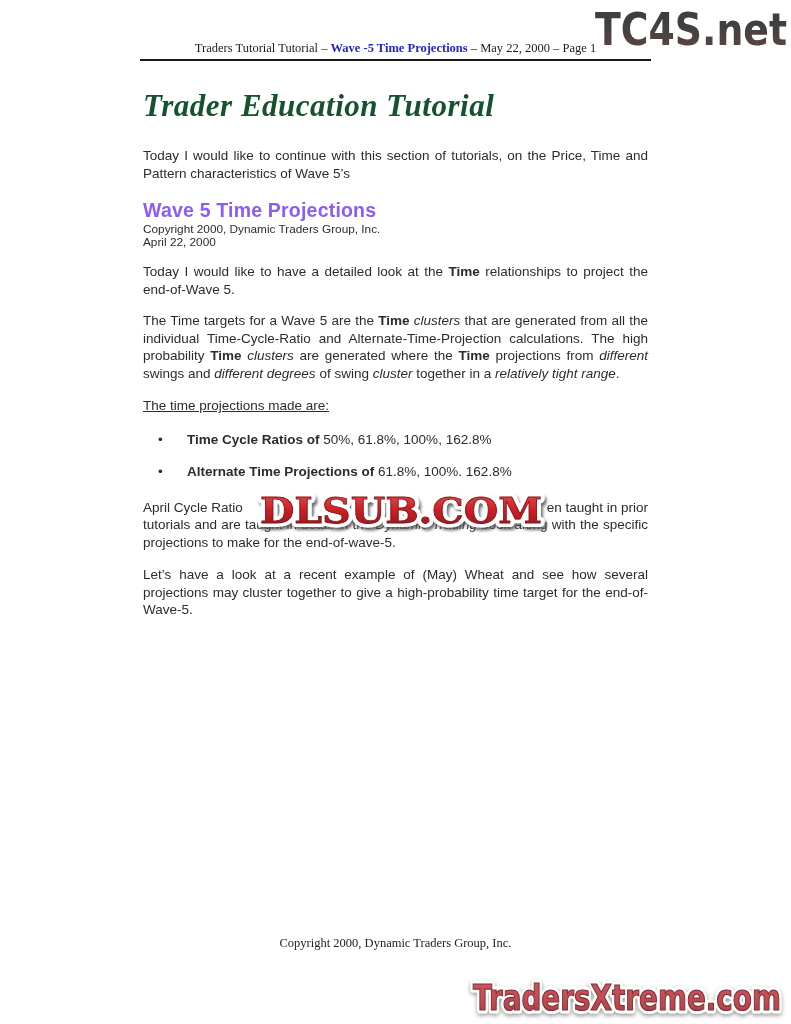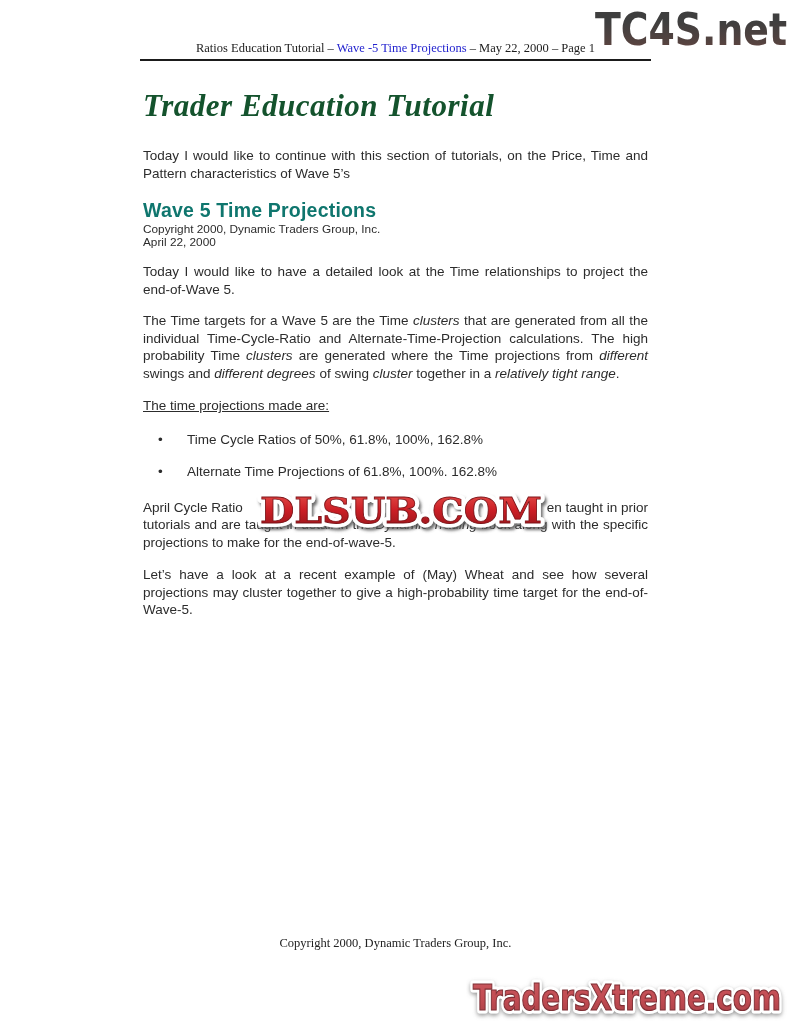--- a/index.html
+++ b/index.html
@@ -36,40 +36,40 @@
     margin:88px 0 0 0;
     font-family:"Liberation Serif",serif;
     font-style:italic;font-weight:bold;
     font-size:31px;line-height:36px;
     color:#14532d;letter-spacing:0.5px;
   }
   p{margin:0;font-size:13.5px;line-height:17.5px;text-align:justify;}
   .mt-intro{margin-top:23px;}
   .section-h{
     margin:17px 0 0 0;font-size:19.5px;line-height:22px;
-    font-weight:bold;color:#0f766e;letter-spacing:0.2px;
+    font-weight:bold;color:#8b5cf6;letter-spacing:0.2px;
   }
   .copyline{font-size:11.8px;line-height:13px;color:#2c2c2c;}
   .copyline.first{margin-top:2px;}
   .mt-p1{margin-top:14px;}
   .mt-p2{margin-top:14px;}
   .mt-p3{margin-top:15px;text-decoration:underline;}
   .bullet{display:flex;margin-top:16px;font-size:13.5px;line-height:17.5px;}
   .bullet + .bullet{margin-top:15px;}
   .bullet .dot{margin-left:15px;width:29px;flex:0 0 29px;}
   .bullet .btext{flex:1;}
   .wm-para{margin-top:18px;}
   .wm-line1{
     display:flex;justify-content:space-between;
     font-size:13.5px;line-height:17.5px;
   }
   .wm-rest{margin:0;}
   .mt-closing{margin-top:15px;}
 
-  .b{font-weight:normal;}
+  .b{font-weight:bold;}
   .i{font-style:italic;}
   .blue{color:#2424cf;}
 
   
   .footer{
     position:absolute;top:936px;left:143px;width:505px;
     text-align:center;font-family:"Liberation Serif",serif;
     font-size:12.5px;color:#222222;
   }
 </style>
@@ -82,21 +82,21 @@
     <defs>
       <linearGradient id="tc4sGrad" x1="0" y1="0" x2="0" y2="1">
         <stop offset="0.35" stop-color="#3f3f3f"></stop>
         <stop offset="0.75" stop-color="#554340"></stop>
         <stop offset="1" stop-color="#7a4a44"></stop>
       </linearGradient>
     </defs>
     <text x="98" y="42" text-anchor="middle" font-family="'DejaVu Sans', sans-serif" font-weight="bold" font-size="45" textLength="192" lengthAdjust="spacingAndGlyphs" fill="url(#tc4sGrad)">TC4S.net</text>
   </svg>
 
-  <div class="hdr-text"><span>Ratios Education Tutorial – </span><span class="b blue">Wave -5 Time Projections</span><span> – May 22, 2000 – Page 1</span></div>
+  <div class="hdr-text"><span>Traders Tutorial Tutorial – </span><span class="b blue">Wave -5 Time Projections</span><span> – May 22, 2000 – Page 1</span></div>
   <div class="hdr-rule"></div>
 
   <div class="content">
 
     <h1 class="doc-title">Trader Education Tutorial</h1>
 
     <p class="mt-intro"><span>Today I would like to continue with this section of tutorials, on the Price, Time and Pattern characteristics of Wave 5’s</span></p>
 
     <h2 class="section-h">Wave 5 Time Projections</h2>
     <div class="copyline first">Copyright 2000, Dynamic Traders Group, Inc.</div>

